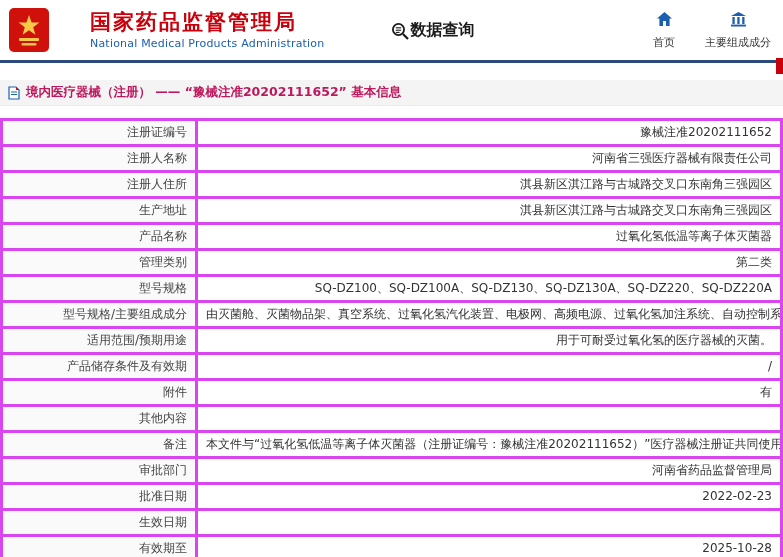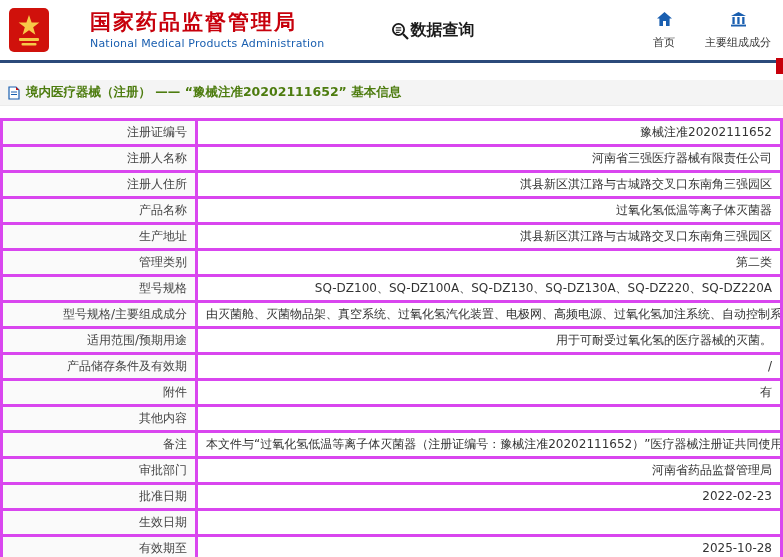--- a/index.html
+++ b/index.html
@@ -28,21 +28,21 @@
   .nav-item .lbl{font-size:11px;color:#333;}
   
   .header-divider{height:3px;background:#2b4a7a;width:100%;}
   .red-tab{position:absolute;top:58px;right:0;width:7px;height:16px;background:#c7000b;}
   
   .title-bar{
     margin-top:17px;height:25px;background:#f4f4f4;
     display:flex;align-items:center;gap:6px;padding:0 8px;
     border-bottom:1px solid #ececec;
   }
-  .title-bar .page-title{font-size:12.5px;color:#4d7c0f;font-weight:bold;}
+  .title-bar .page-title{font-size:12.5px;color:#be185d;font-weight:bold;}
   
   .info-table{
     width:100%;border-collapse:collapse;margin-top:12px;
     font-size:12px;color:#333;table-layout:fixed;
   }
   .info-table td{
     border:3px solid #d946ef;
     padding:4px 8px;
     height:15px;
     line-height:15px;
@@ -136,28 +136,28 @@
       </tr>
       <tr>
         <td class="label">注册人名称</td>
         <td class="value">河南省三强医疗器械有限责任公司</td>
       </tr>
       <tr>
         <td class="label">注册人住所</td>
         <td class="value">淇县新区淇江路与古城路交叉口东南角三强园区</td>
       </tr>
       <tr>
+        <td class="label">生产地址</td>
+        <td class="value">淇县新区淇江路与古城路交叉口东南角三强园区</td>
+      </tr>
+      <tr>
         <td class="label">产品名称</td>
         <td class="value">过氧化氢低温等离子体灭菌器</td>
       </tr>
       <tr>
-        <td class="label">生产地址</td>
-        <td class="value">淇县新区淇江路与古城路交叉口东南角三强园区</td>
-      </tr>
-      <tr>
         <td class="label">管理类别</td>
         <td class="value">第二类</td>
       </tr>
       <tr>
         <td class="label">型号规格</td>
         <td class="value">SQ-DZ100、SQ-DZ100A、SQ-DZ130、SQ-DZ130A、SQ-DZ220、SQ-DZ220A</td>
       </tr>
       <tr>
         <td class="label">型号规格/主要组成成分</td>
         <td class="value">由灭菌舱、灭菌物品架、真空系统、过氧化氢汽化装置、电极网、高频电源、过氧化氢加注系统、自动控制系统组成。</td>

